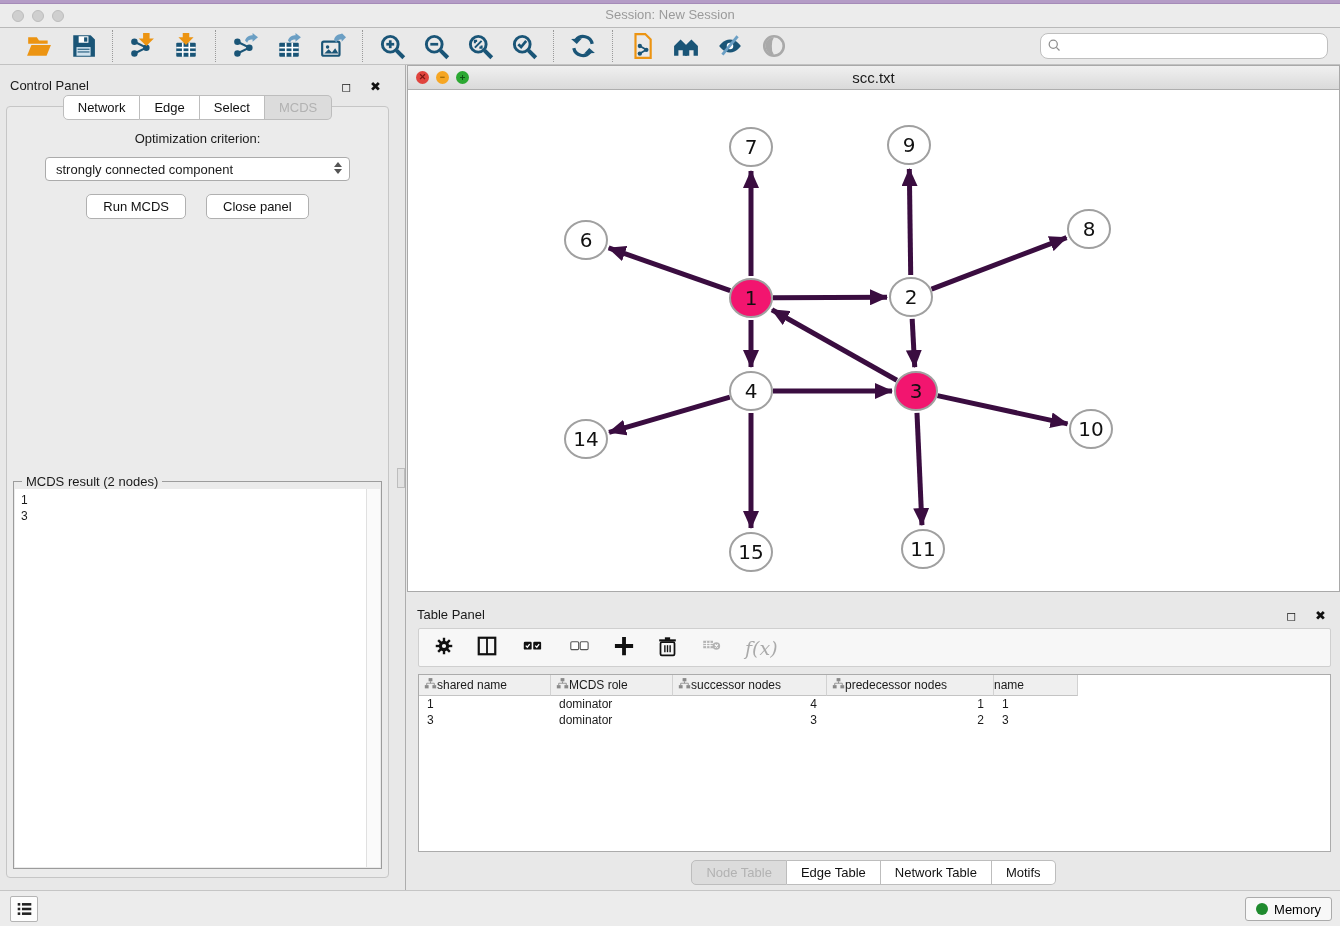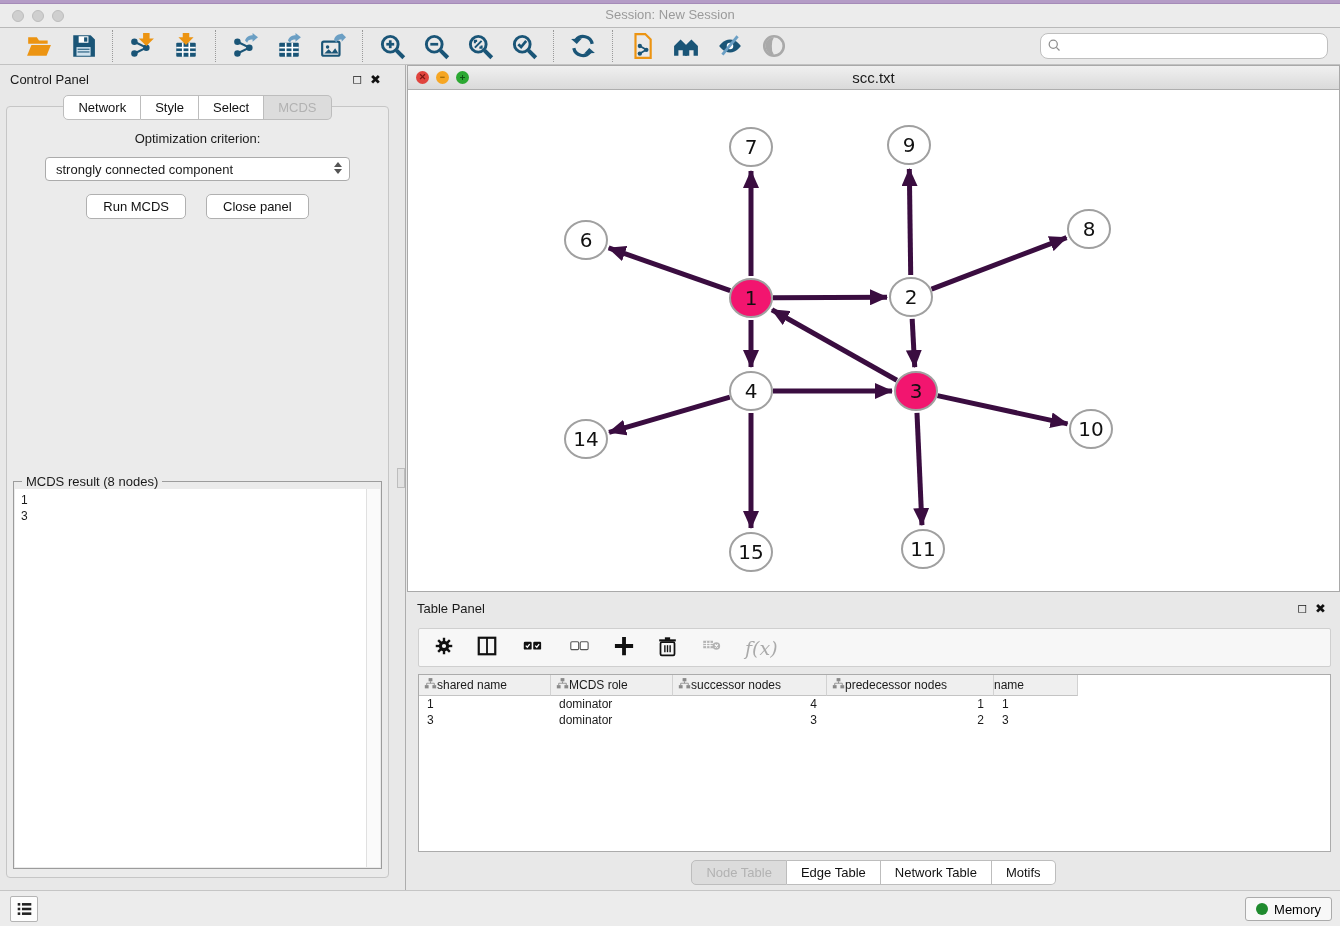--- a/index.html
+++ b/index.html
@@ -17,21 +17,21 @@
   .tb-group { display:flex; align-items:center; gap:14px; padding:0 14px; }
   .tb-sep { width:0; height:32px; border-left:1px dotted #9a9a9a; }
   .tb-btn { background:none; border:none; width:30px; height:30px; display:flex; align-items:center; justify-content:center; cursor:pointer; padding:0; }
   .tb-btn svg { display:block; }
   .search-wrap { position:absolute; right:12px; top:5px; width:288px; height:26px; }
   .search-wrap input { width:100%; height:100%; border:1px solid #bfbfbf; border-radius:8px; background:#fff; padding:0 8px 0 26px; font-size:13px; outline:none; }
   .search-icon { position:absolute; left:7px; top:5px; }
 
   
   .control-panel { position:absolute; left:0; top:65px; width:395px; height:825px; background:#e8e8e8; }
-  .panel-header { height:28px; display:flex; align-items:center; padding:0 10px; font-size:13px; }
+  .panel-header { height:28px; display:flex; align-items:flex-end; padding:0 10px; font-size:13px;gap:11px; }
   .panel-header .sp { flex:1; }
   .wbtn { background:none; border:none; cursor:pointer; padding:0 4px; font-size:13px; color:#111; line-height:1; }
   .wbtn.sq { font-size:12px; }
   .tabs-row { display:flex; justify-content:center; margin-top:2px; position:relative; z-index:2; }
   .seg { display:flex; }
   .seg .tab { font-size:13px; padding:4px 14px; background:#fff; border:1px solid #bdbdbd; border-left:none; cursor:pointer; color:#111; }
   .seg .tab:first-child { border-left:1px solid #bdbdbd; border-radius:5px 0 0 5px; }
   .seg .tab:last-child { border-radius:0 5px 5px 0; }
   .seg .tab.active { background:#dcdcdc; color:#b2b2b2; cursor:default; }
   .cp-pane { position:absolute; left:6px; right:6px; top:41px; bottom:12px; background:#ebebeb; border:1px solid #c6c6c6; border-radius:4px; }
@@ -321,40 +321,40 @@
 <div class="control-panel">
   <div class="panel-header">
     <span>Control Panel</span>
     <span class="sp"></span>
     <button class="wbtn sq">◻</button>
     <button class="wbtn">✖</button>
   </div>
   <div class="tabs-row" id="cp-tabs">
       <div class="seg">
         <div class="tab">Network</div>
-        <div class="tab">Style</div>
+        <div class="tab">Edge</div>
         <div class="tab">Select</div>
         <div class="tab active">MCDS</div>
       </div>
     </div>
   <div class="cp-pane">
     <div class="opt-label">Optimization criterion:</div>
     <div class="select-box">
       <span>strongly connected component</span>
       <span class="chev">
           <span class="up"></span>
           <span class="dn"></span>
         </span>
     </div>
     <div class="btn-row">
       <button class="push-btn">Run MCDS</button>
       <button class="push-btn">Close panel</button>
     </div>
     <div class="result-box">
-      <div class="result-legend">MCDS result (8 nodes)</div>
+      <div class="result-legend">MCDS result (2 nodes)</div>
       <div class="result-inner" id="result-lines">1
 3</div>
       <div class="result-scroll"></div>
     </div>
   </div>
 </div>
 
 <div class="vsplit">
   <div class="line"></div>
   <div class="grip"></div>

